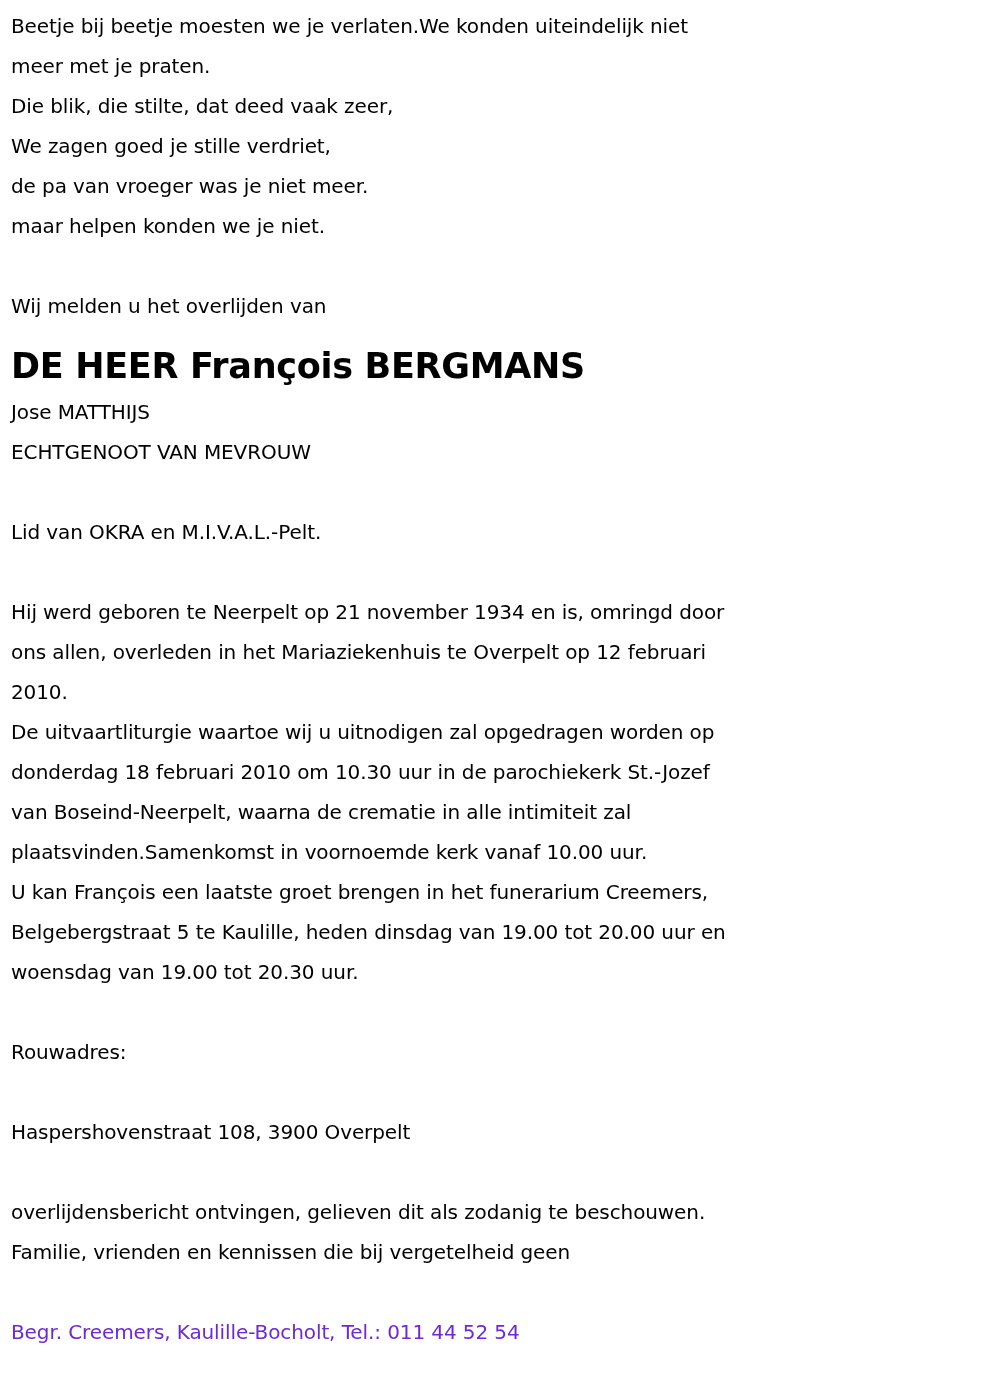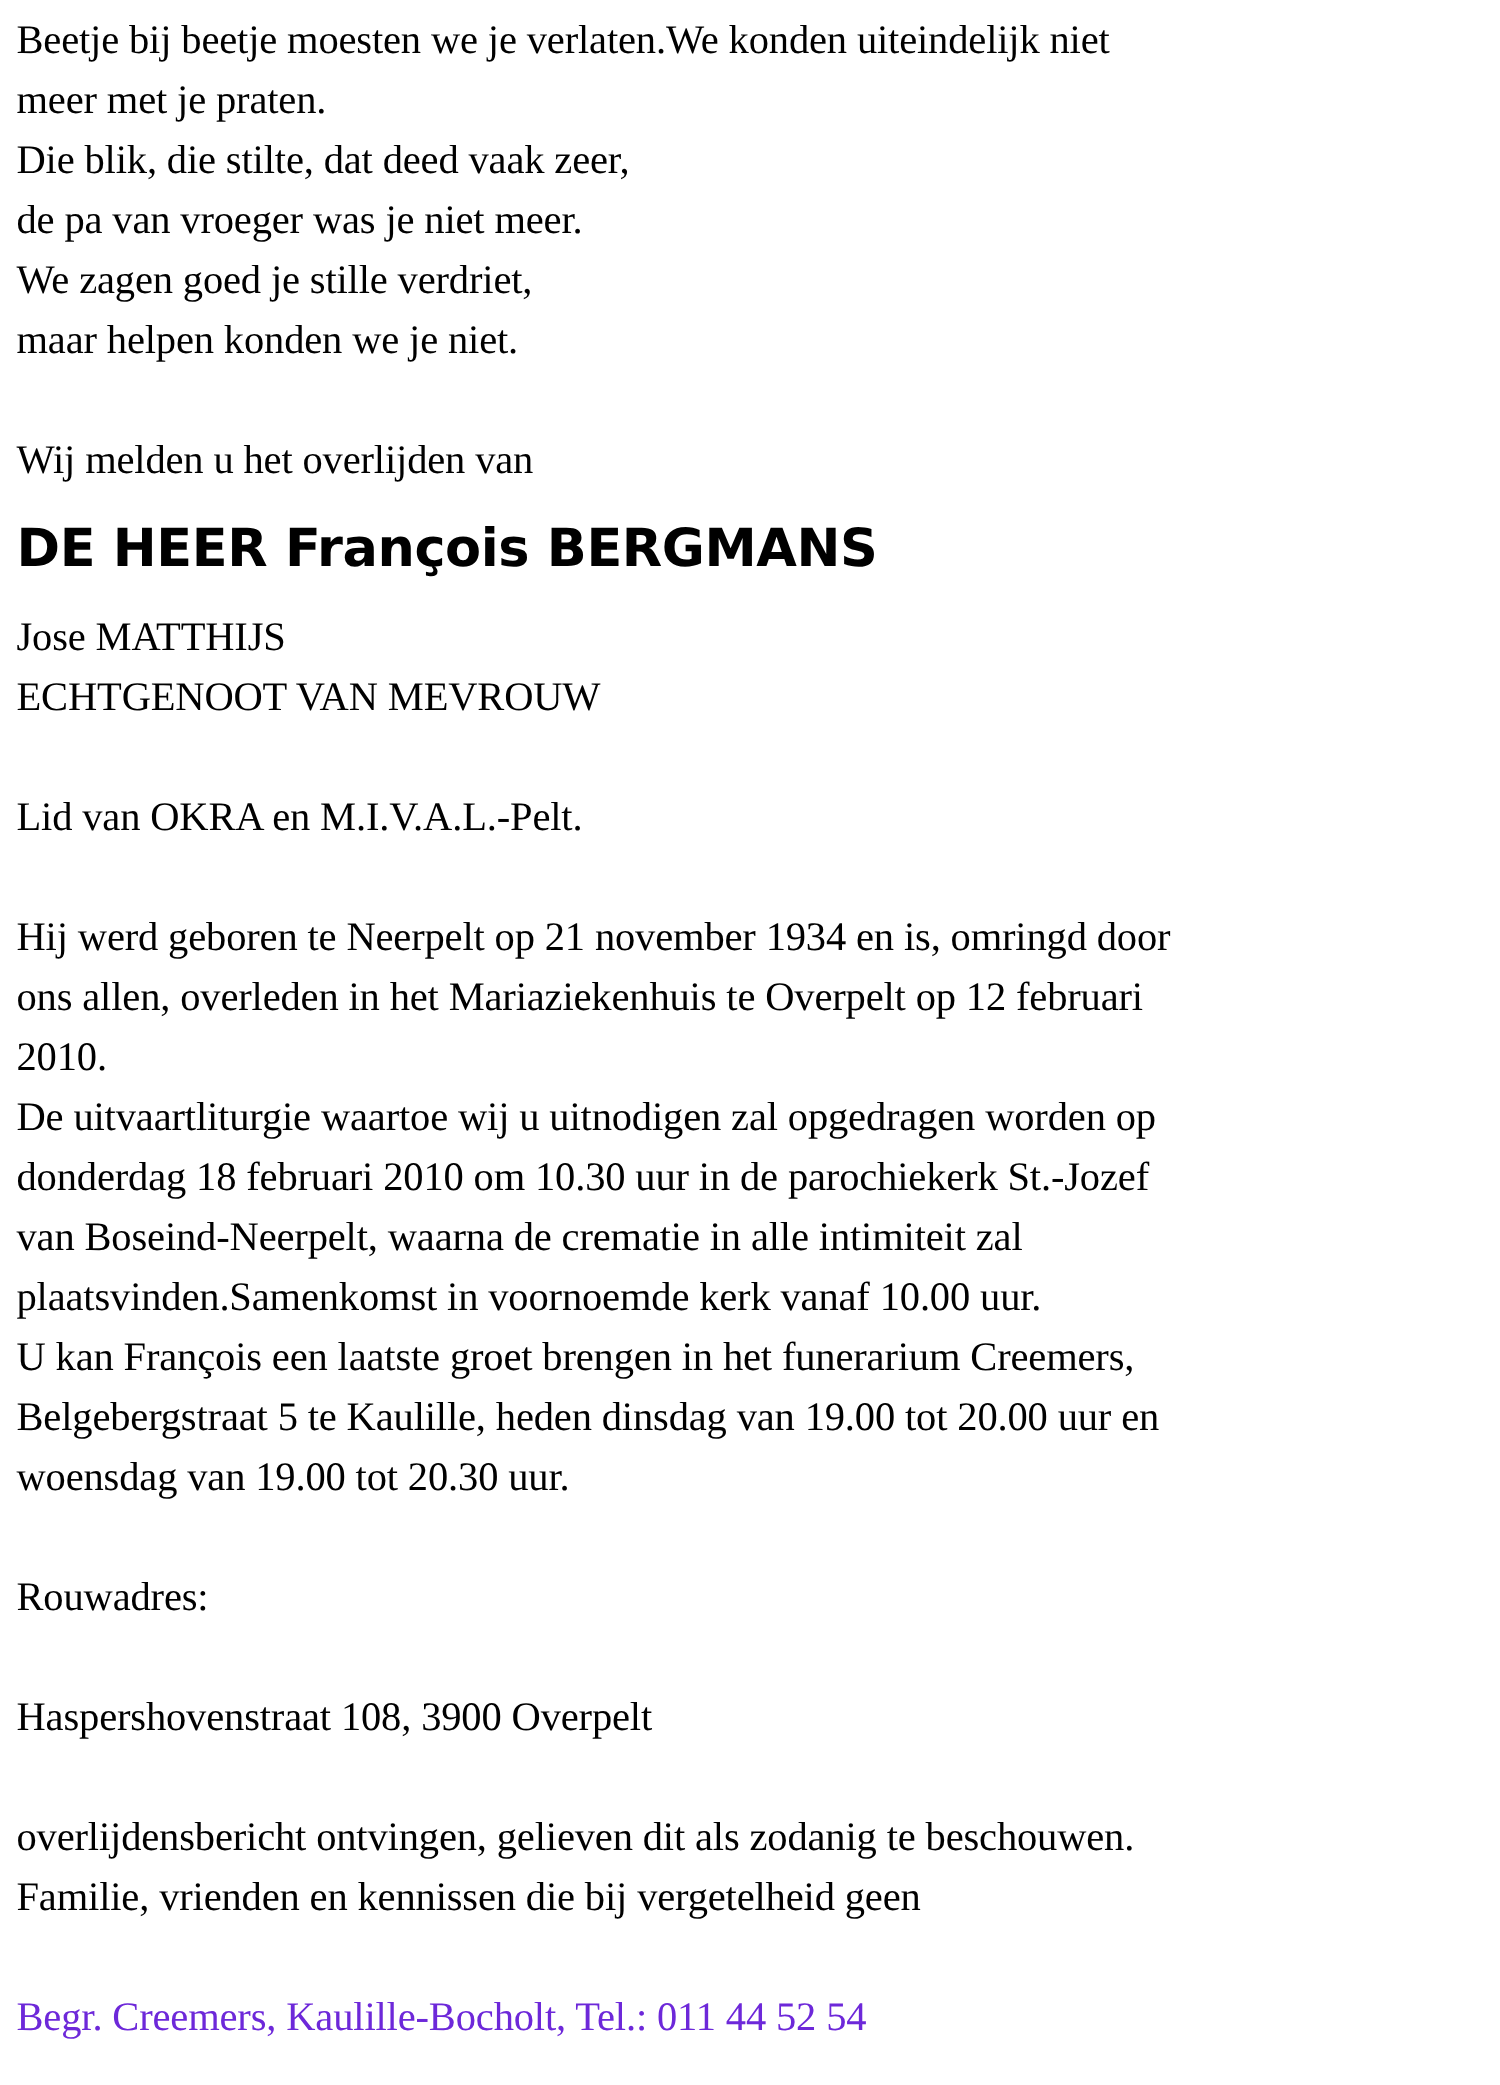--- a/index.html
+++ b/index.html
@@ -13,58 +13,57 @@
       overflow: hidden;
       font-family: "DejaVu Sans", sans-serif;
       color: #000000;
     }
     .page {
       position: relative;
       padding: 0 0 0 11px;
     }
     .line {
       display: block;
-      font-size: 27px;
+      font-size: 20px;
       line-height: 40px;
       height: 40px;
       white-space: nowrap;
       letter-spacing: -0.1px;
-      font-family: Liberation Serif, serif;
     }
     .blank {
       display: block;
       height: 40px;
     }
     .first { margin-top: 6px; }
     .title {
       display: block;
       font-size: 35px;
       font-weight: bold;
       line-height: 44px;
       height: 44px;
       margin-top: 18px;
-      margin-bottom: 16px;
+      margin-bottom: 4px;
       white-space: nowrap;
       letter-spacing: -0.3px;
     }
     .footer {
       color: #6d28d9;
     }
   </style>
 </head>
 <body>
 
 <div class="page">
 
   <div>
     <span class="line first">Beetje bij beetje moesten we je verlaten.We konden uiteindelijk niet</span>
     <span class="line">meer met je praten.</span>
     <span class="line">Die blik, die stilte, dat deed vaak zeer,</span>
+    <span class="line">We zagen goed je stille verdriet,</span>
     <span class="line">de pa van vroeger was je niet meer.</span>
-    <span class="line">We zagen goed je stille verdriet,</span>
     <span class="line">maar helpen konden we je niet.</span>
   </div>
 
   <span class="blank"></span>
 
   <span class="line">Wij melden u het overlijden van</span>
 
   <h1 class="title" style="margin-left:0;">DE HEER François BERGMANS</h1>
   <span class="line">Jose MATTHIJS</span>
   <span class="line">ECHTGENOOT VAN MEVROUW</span>

